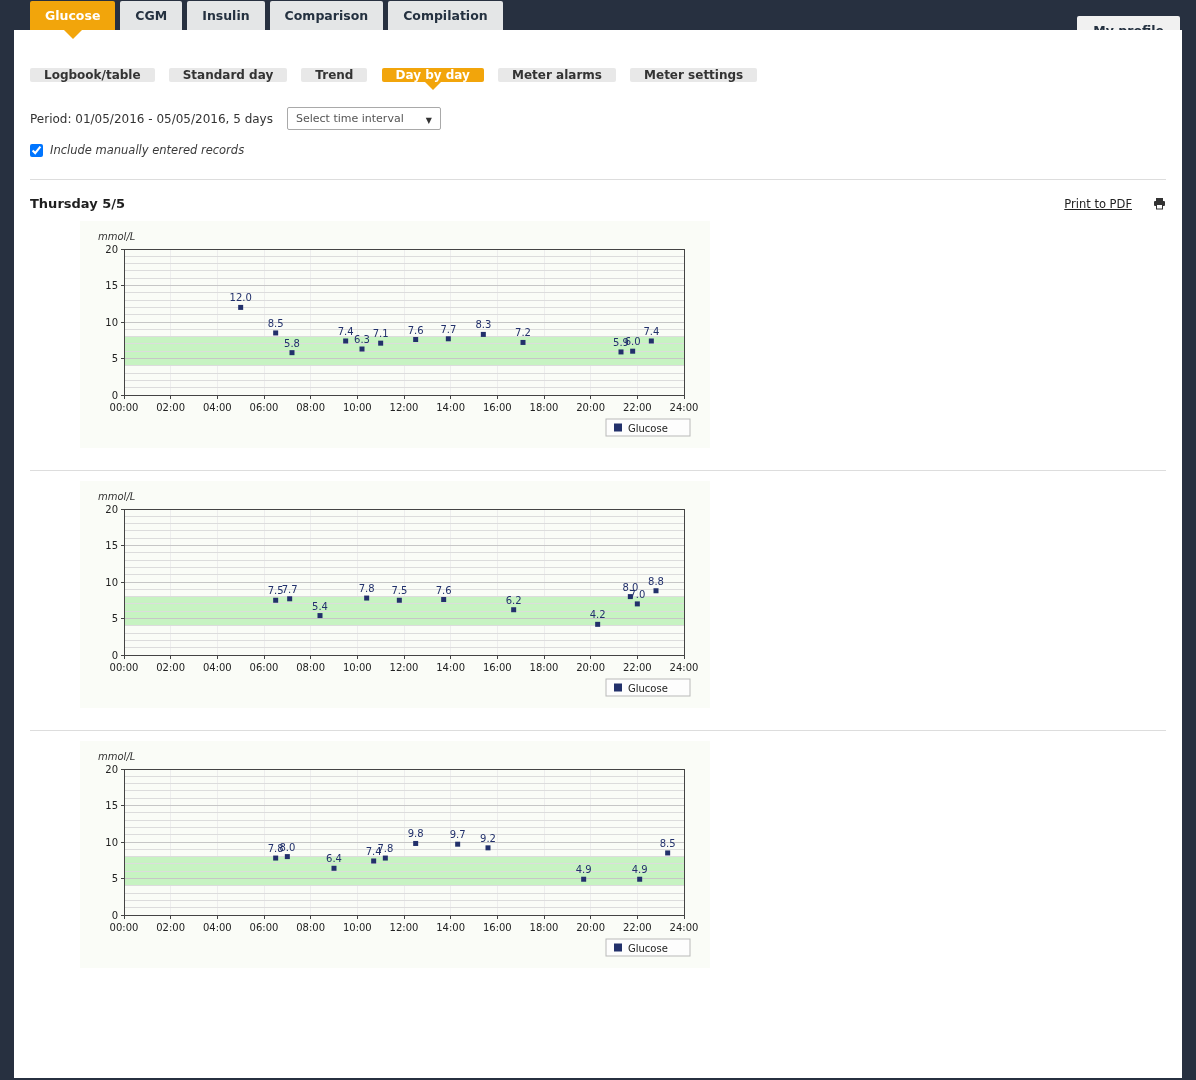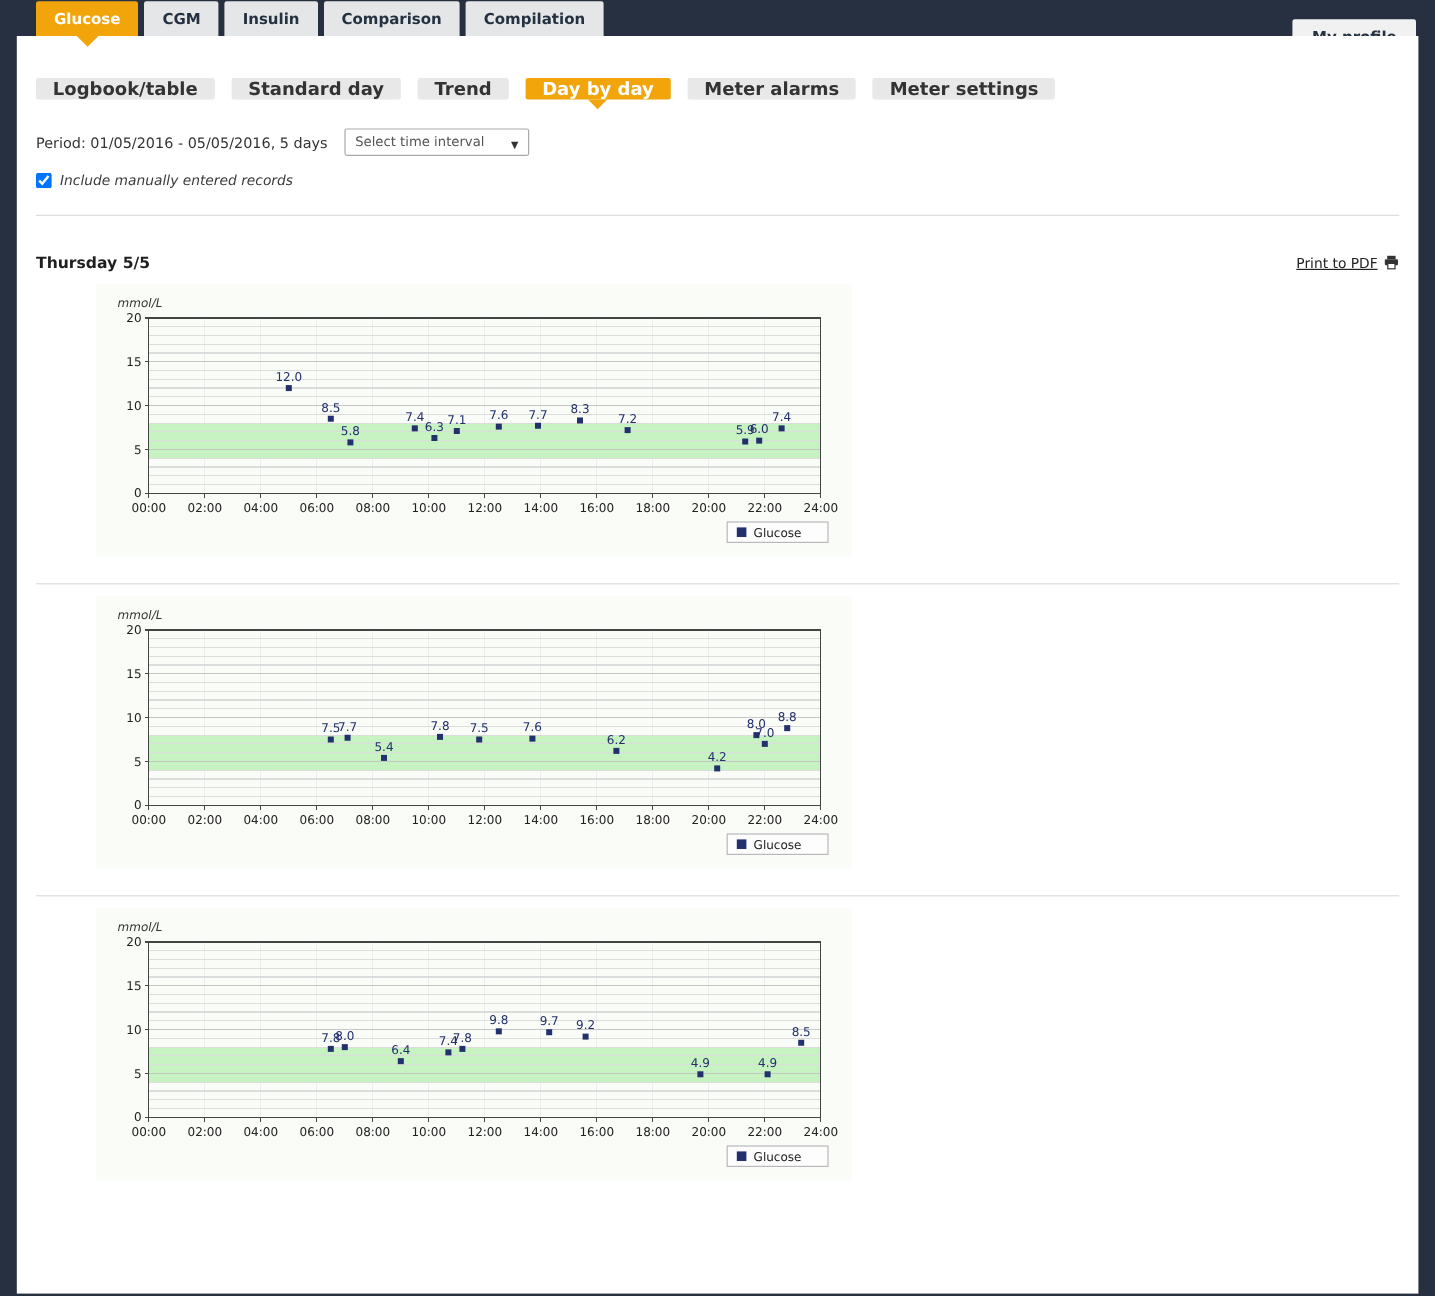--- a/index.html
+++ b/index.html
@@ -14,40 +14,40 @@
   .top-tab.active { background:#f2a50b; color:#fff; }
   .top-tab.active::after { content:""; position:absolute; left:50%; margin-left:-9px; top:100%;
              border:9px solid transparent; border-top:9px solid #f2a50b; border-bottom:0; z-index:5; }
   .profile-btn { position:absolute; right:16px; top:16px; background:#f1f1f1; color:#243140;
              font-weight:bold; font-size:12.5px; padding:7px 16px; border-radius:2px 2px 0 0; cursor:pointer; }
 
   
   .content { margin:0 14px; background:#fff; height:1048px; padding:0 16px; position:relative; overflow:hidden; }
 
   .subnav { padding-top:34px; }
-  .sub-tab { display:inline-block; background:#e8e8e8; color:#333; font-weight:bold; font-size:15px;
+  .sub-tab { display:inline-block; background:#e8e8e8; color:#333; font-weight:bold; font-size:12px;
              padding:0 14px; margin-right:9px; border-radius:2px; position:relative; cursor:pointer; }
   .sub-tab.active { background:#f2a50b; color:#fff; }
   .sub-tab.active::after { content:""; position:absolute; left:50%; margin-left:-8px; top:100%;
              border:8px solid transparent; border-top:8px solid #f2a50b; border-bottom:0; }
 
   .filter-row { margin-top:24px; font-size:12px; color:#333; display:flex; align-items:center; }
   .select-box { margin-left:14px; width:154px; border:1px solid #a9a9a9; background:#fff;
              font-size:11px; color:#555; padding:4px 8px; display:flex; justify-content:space-between;
              align-items:flex-end; cursor:pointer; border-radius:2px; }
   .select-box .arrow { font-size:8px; color:#333; }
 
   .check-row { margin-top:13px; display:flex; align-items:center; font-size:11.5px; color:#3a3a3a; font-style:italic; }
   .check-row input { margin:0 7px 0 0; width:13px; height:13px; }
 
   hr.divider { border:none; border-top:1px solid #ddd; margin:22px 0 0 0; }
 
-  .day-head { margin-top:32px; display:flex; justify-content:space-between; align-items:flex-start; }
+  .day-head { margin-top:16px; display:flex; justify-content:space-between; align-items:flex-end; }
   .day-title { font-size:13px; font-weight:bold; color:#1f1f1f; }
-  .print-link { font-size:11.5px; color:#222; text-decoration:underline; display:flex; align-items:center; gap:5px; cursor:pointer; }
+  .print-link { font-size:11.5px; color:#222; text-decoration:underline; display:flex; align-items:center; gap:21px; cursor:pointer; }
 
   .chart-box { margin:10px 0 0 50px; width:630px; background:#fafcf7; padding:8px 0 4px 0; }
   .chart-box svg { display:block; }
 </style>
 </head>
 <body>
 
 <div class="page">
 
   <div class="topbar">

